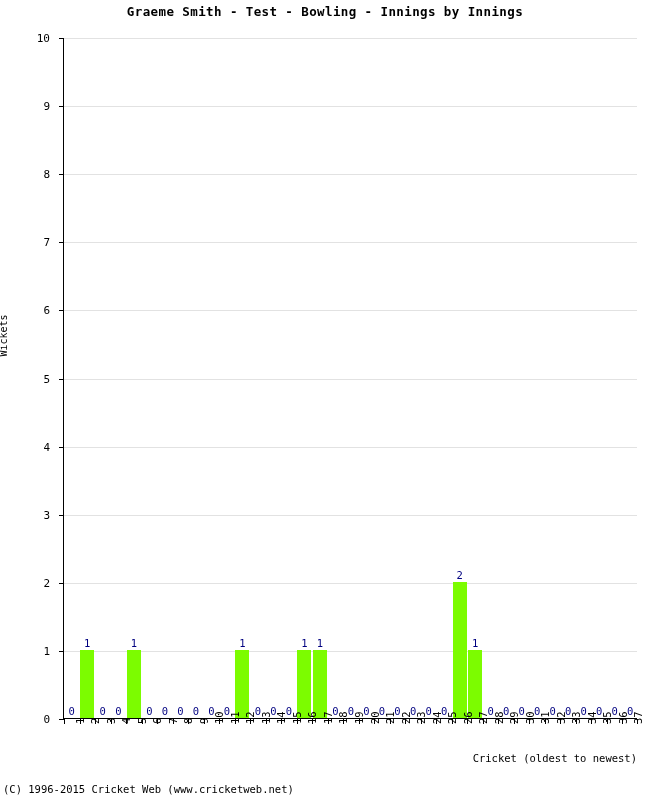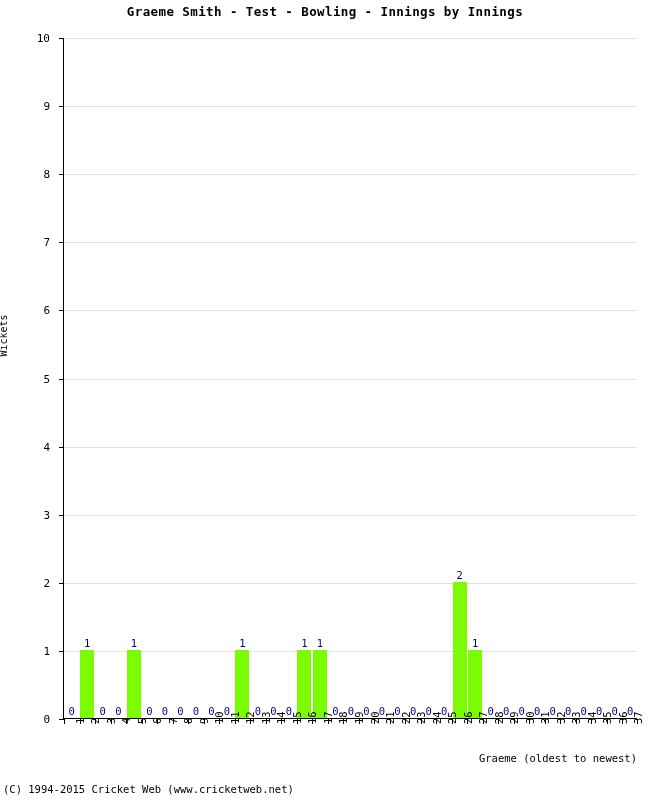--- a/index.html
+++ b/index.html
@@ -323,15 +323,15 @@
     <div class="xlab" style="left: 461.649px;">30</div>
     <div class="xlab" style="left: 477.162px;">31</div>
     <div class="xlab" style="left: 492.676px;">32</div>
     <div class="xlab" style="left: 508.189px;">33</div>
     <div class="xlab" style="left: 523.703px;">34</div>
     <div class="xlab" style="left: 539.216px;">35</div>
     <div class="xlab" style="left: 554.73px;">36</div>
     <div class="xlab" style="left: 570.243px;">37</div>
   </div>
 
-<div id="x-axis-title">Graeme (oldest to newest)</div>
-
-<div id="footer">(C) 1994-2015 Cricket Web (www.cricketweb.net)</div>
+<div id="x-axis-title">Cricket (oldest to newest)</div>
+
+<div id="footer">(C) 1996-2015 Cricket Web (www.cricketweb.net)</div>
 
 </body></html>

